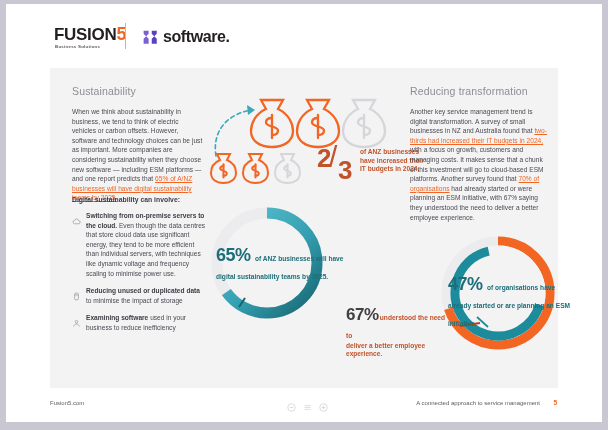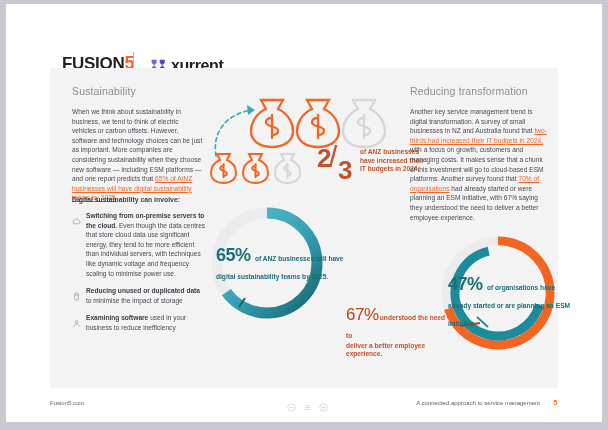--- a/index.html
+++ b/index.html
@@ -17,22 +17,22 @@
     top: 4px;
     width: 596px;
     height: 418px;
     background: #ffffff;
     overflow: hidden;
   }
 
   
   #header {
     position: absolute;
-    left: 12px; top: 0;
-    width: 576px; height: 60px; margin-top: 29px;
+    left: 4px; top: 0;
+    width: 576px; height: 60px;
   }
   .logo-fusion {
     position: absolute;
     left: 44px; top: 21px;
     color: #231f20;
     font-weight: bold;
     font-size: 17px;
     letter-spacing: -0.3px;
     line-height: 1;
   }
@@ -197,23 +197,23 @@
   #donut-70 { left: 386px; top: 163px; width: 124px; height: 124px; }
   #label-70 { left: 398px; top: 207px; width: 128px; }
 
   
   #stat-67 {
     position: absolute;
     left: 296px; top: 238px;
     width: 104px;
   }
   .pct67 {
-    color: #c2410c;
+    color: #404040;
     font-size: 17px;
-    font-weight: normal;
+    font-weight: bold;
     line-height: 1;
     letter-spacing: -0.4px;
     float: left;
     margin-right: 1px;
   }
   .pct67-desc {
     color: #c1532a;
     font-size: 6.6px;
     font-weight: bold;
     line-height: 8.4px;
@@ -260,21 +260,21 @@
 
   <div id="header">
     <div class="logo-fusion"><span>FUSION</span><span class="five">5</span></div>
     <div class="logo-fusion-sub">Business Solutions</div>
     <div class="logo-divider"></div>
     <svg class="logo-xurrent-mark" viewBox="0 0 24 24">
       <path d="M1 1 H9 V6 L5 10 L9 14 V22 H1 V14 L5 10 L1 6 Z" fill="#7b5fd4"></path>
       <path d="M14 1 H22 V6 L18 10 L22 14 V22 H14 V14 L18 10 L14 6 Z" fill="#5b3fc4"></path>
       <path d="M3 3 H7 L7 7 L3 7 Z" fill="#ffffff" opacity="0"></path>
     </svg>
-    <div class="logo-xurrent-text">xurrent.</div>
+    <div class="logo-xurrent-text">software.</div>
   </div>
 
   <div id="panel">
 
     <div class="col-title" id="title-sustain">Sustainability</div>
 
     <div class="body-text" id="text-sustain"><span>When we think about sustainability in business, we tend to think of electric vehicles or carbon offsets. However, software and technology choices can be just as important. More companies are considering sustainability when they choose new software — including ESM platforms — and one report predicts that </span><span class="hl">65% of A/NZ businesses will have digital sustainability teams by 2025.</span></div>
 
     <div class="subhead">Digital sustainability can involve:</div>
 

